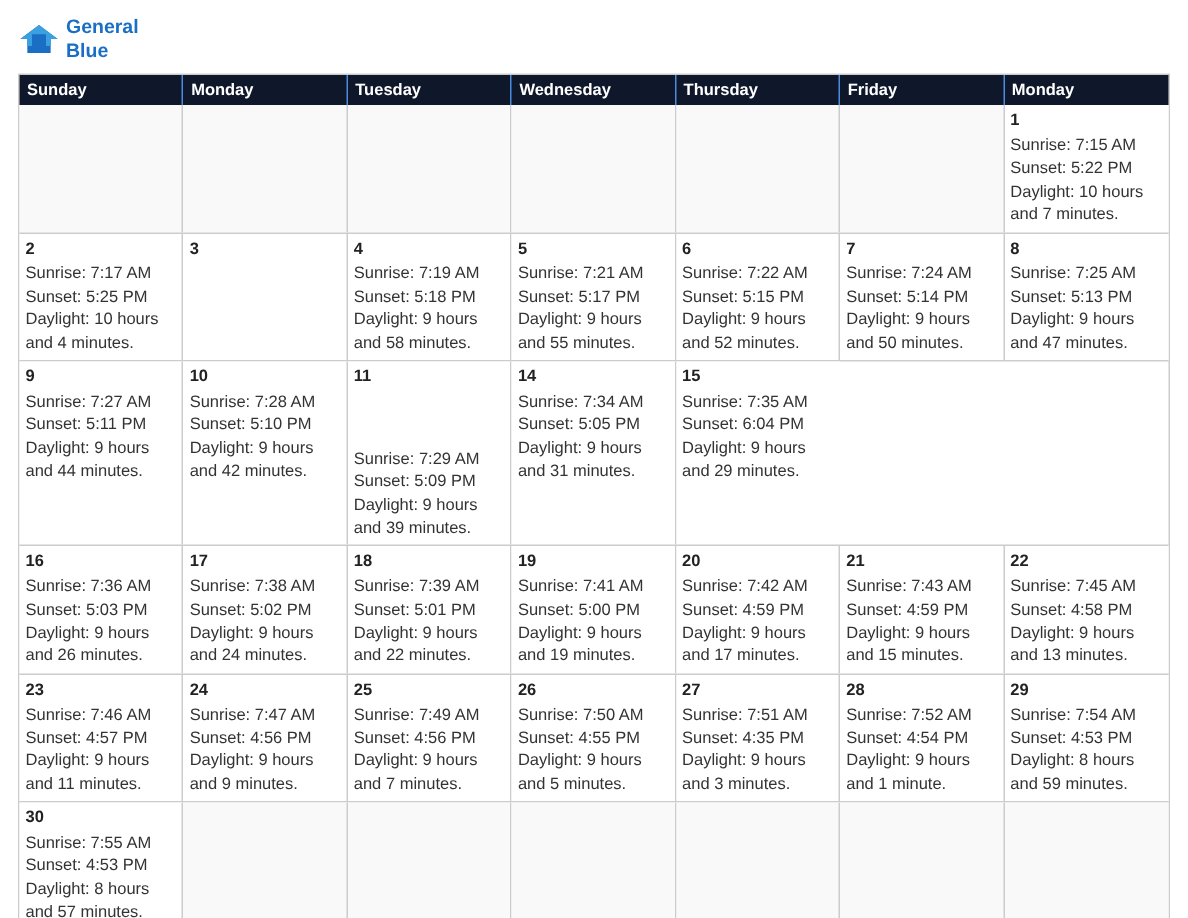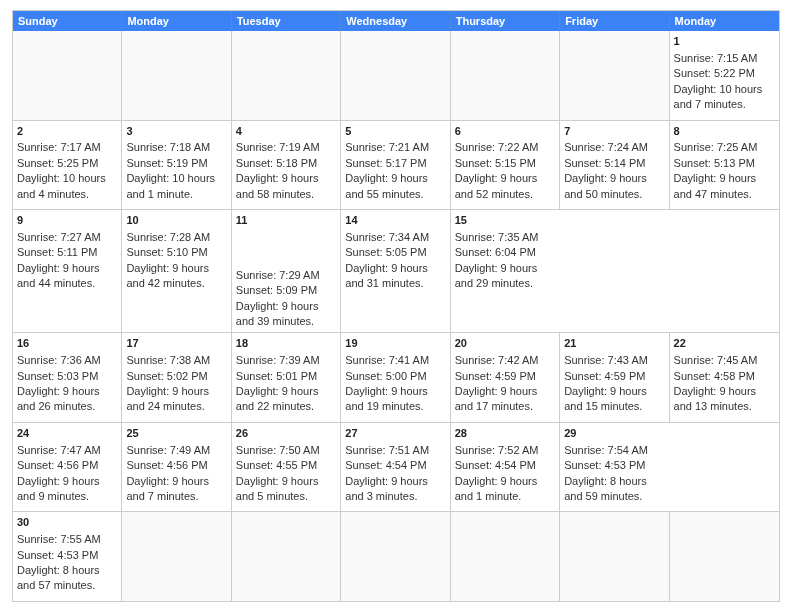--- a/index.html
+++ b/index.html
@@ -56,21 +56,21 @@
     }
     .calendar {
       flex: 1;
       display: flex;
       flex-direction: column;
       border: 1px solid #ccc;
     }
     .cal-header {
       display: grid;
       grid-template-columns: repeat(7, 1fr);
-      background: #3b82f6;
+      background: #0f172a;
     }
     .cal-header-cell {
       color: #fff;
       font-size: 11px;
       font-weight: bold;
       padding: 4px 5px;
       text-align: left;
       border-right: 1px solid #4a8de0;
     }
     .cal-header-cell:last-child { border-right: none; }
@@ -108,20 +108,37 @@
     .cell-info {
       font-size: 11px;
       color: #333;
       line-height: 1.4;
     }
   </style>
 </head>
 <body>
 
 <div class="container">
+  <div class="header">
+    <div class="logo">
+      <svg class="logo-icon" viewBox="0 0 36 28" xmlns="http://www.w3.org/2000/svg">
+        <rect x="0" y="0" width="36" height="28" fill="#fff"></rect>
+        <polygon points="18,2 34,14 28,14 28,26 8,26 8,14 2,14" fill="#1a6fc4"></polygon>
+        <polygon points="18,2 34,14 28,14 28,20 24,20 24,10 12,10 12,20 8,20 8,14 2,14" fill="#3aa0e0"></polygon>
+      </svg>
+      <div class="logo-text">
+        <span>General</span><br>
+        <span style="color:#1a6fc4;font-weight:bold;">Blue</span>
+      </div>
+    </div>
+    <div class="title-block">
+      <div class="month-title"></div>
+      <div class="subtitle"></div>
+    </div>
+  </div>
 
   <div class="calendar">
     <div class="cal-header">
     <div class="cal-header-cell">Sunday</div>
         <div class="cal-header-cell">Monday</div>
         <div class="cal-header-cell">Tuesday</div>
         <div class="cal-header-cell">Wednesday</div>
         <div class="cal-header-cell">Thursday</div>
         <div class="cal-header-cell">Friday</div>
         <div class="cal-header-cell">Monday</div>
@@ -143,23 +160,20 @@
         </div>
         <div class="cal-row">
           <div class="cal-cell">
             <span class="day-num">2</span>
             <div class="cell-info" style="white-space: pre-line;">Sunrise: 7:17 AM
 Sunset: 5:25 PM
 Daylight: 10 hours and 4 minutes.</div>
           </div>
           <div class="cal-cell">
             <span class="day-num">3</span>
-            <div class="cell-info" style="white-space: pre-line;">Sunrise: 7:18 AM
-Sunset: 5:19 PM
-Daylight: 10 hours and 1 minute.</div>
           </div>
           <div class="cal-cell">
             <span class="day-num">4</span>
             <div class="cell-info" style="white-space: pre-line;">Sunrise: 7:19 AM
 Sunset: 5:18 PM
 Daylight: 9 hours and 58 minutes.</div>
           </div>
           <div class="cal-cell">
             <span class="day-num">5</span>
             <div class="cell-info" style="white-space: pre-line;">Sunrise: 7:21 AM
@@ -256,41 +270,47 @@
           </div>
           <div class="cal-cell">
             <span class="day-num">22</span>
             <div class="cell-info" style="white-space: pre-line;">Sunrise: 7:45 AM
 Sunset: 4:58 PM
 Daylight: 9 hours and 13 minutes.</div>
           </div>
         </div>
         <div class="cal-row">
           <div class="cal-cell">
+            <span class="day-num">23</span>
+            <div class="cell-info" style="white-space: pre-line;">Sunrise: 7:46 AM
+Sunset: 4:57 PM
+Daylight: 9 hours and 11 minutes.</div>
+          </div>
+          <div class="cal-cell">
             <span class="day-num">24</span>
             <div class="cell-info" style="white-space: pre-line;">Sunrise: 7:47 AM
 Sunset: 4:56 PM
 Daylight: 9 hours and 9 minutes.</div>
           </div>
           <div class="cal-cell">
             <span class="day-num">25</span>
             <div class="cell-info" style="white-space: pre-line;">Sunrise: 7:49 AM
 Sunset: 4:56 PM
 Daylight: 9 hours and 7 minutes.</div>
           </div>
           <div class="cal-cell">
             <span class="day-num">26</span>
             <div class="cell-info" style="white-space: pre-line;">Sunrise: 7:50 AM
 Sunset: 4:55 PM
 Daylight: 9 hours and 5 minutes.</div>
           </div>
           <div class="cal-cell">
             <span class="day-num">27</span>
             <div class="cell-info" style="white-space: pre-line;">Sunrise: 7:51 AM
-Sunset: 4:54 PM
+Sunset: 4:35 PM
 Daylight: 9 hours and 3 minutes.</div>
           </div>
           <div class="cal-cell">
             <span class="day-num">28</span>
             <div class="cell-info" style="white-space: pre-line;">Sunrise: 7:52 AM
 Sunset: 4:54 PM
 Daylight: 9 hours and 1 minute.</div>
           </div>
           <div class="cal-cell">
             <span class="day-num">29</span>

